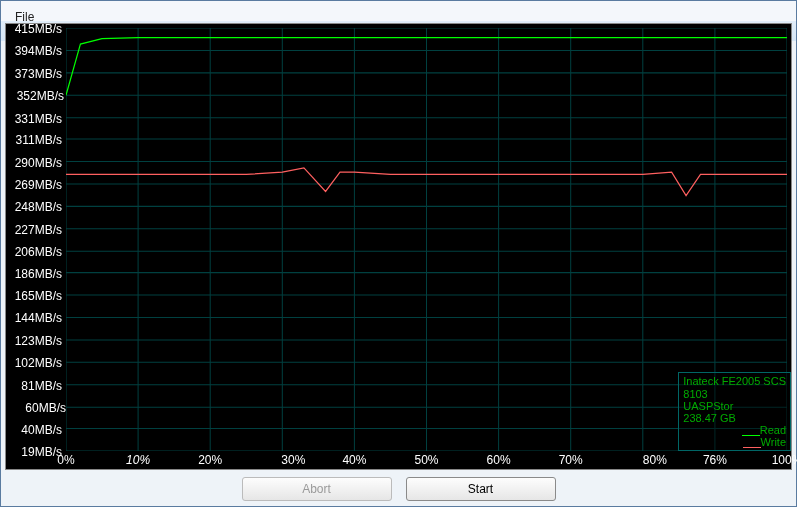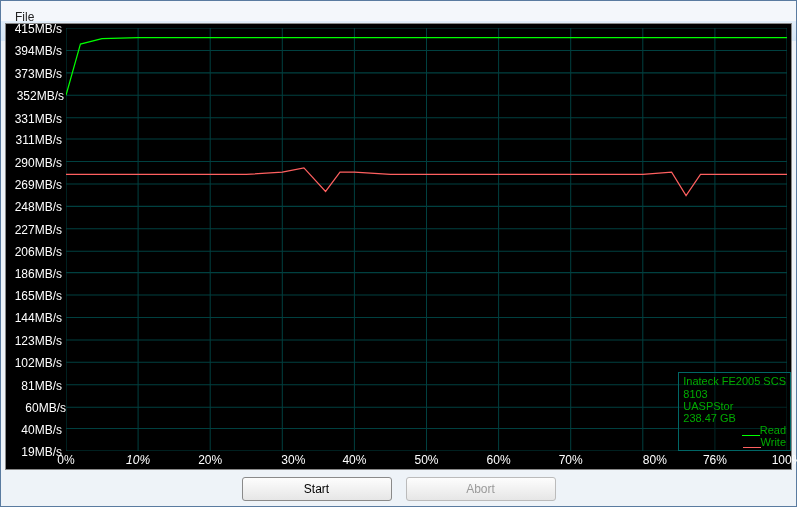--- a/index.html
+++ b/index.html
@@ -124,16 +124,16 @@
           <span>Read</span>
         </div>
       <div class="row">
           <span class="lg-line" style="border-color:#ff6060"></span>
           <span>Write</span>
         </div>
     </div>
   </div>
 
   <div class="btnbar">
+    <button class="actbtn" disabled="">Abort</button>
     <button class="actbtn">Start</button>
-    <button class="actbtn" disabled="">Abort</button>
   </div>
 </div>
 
 </body></html>

